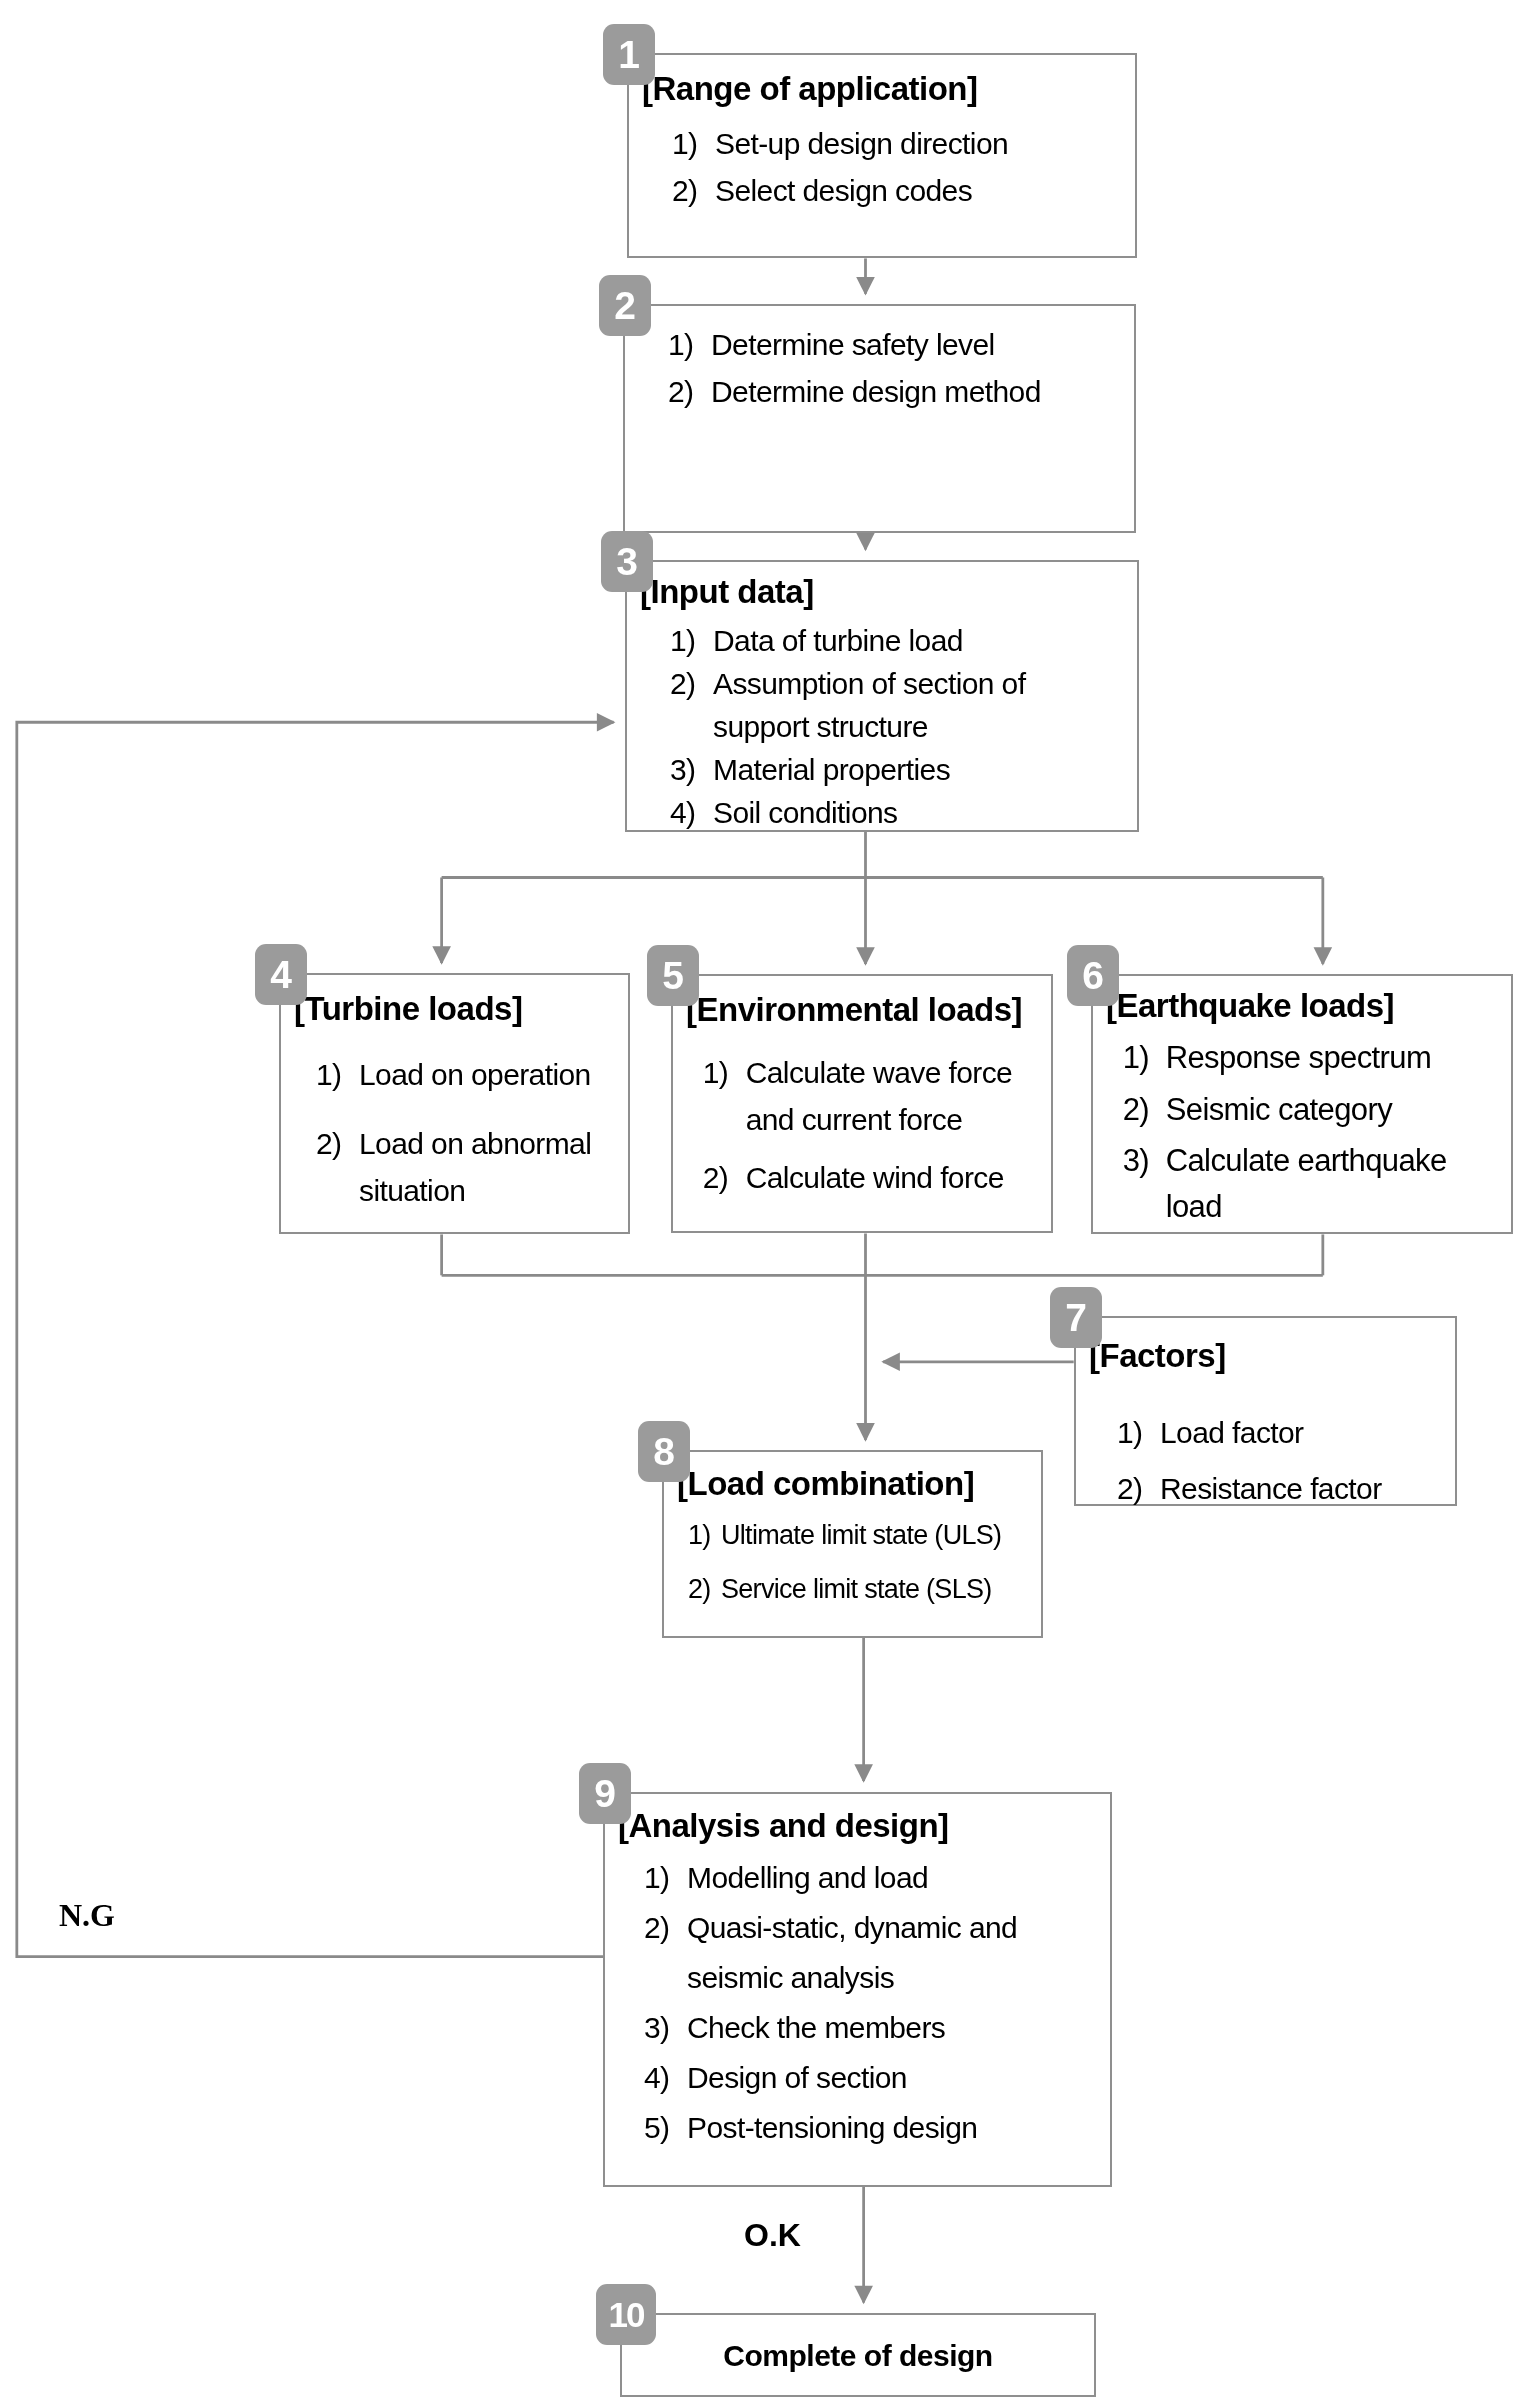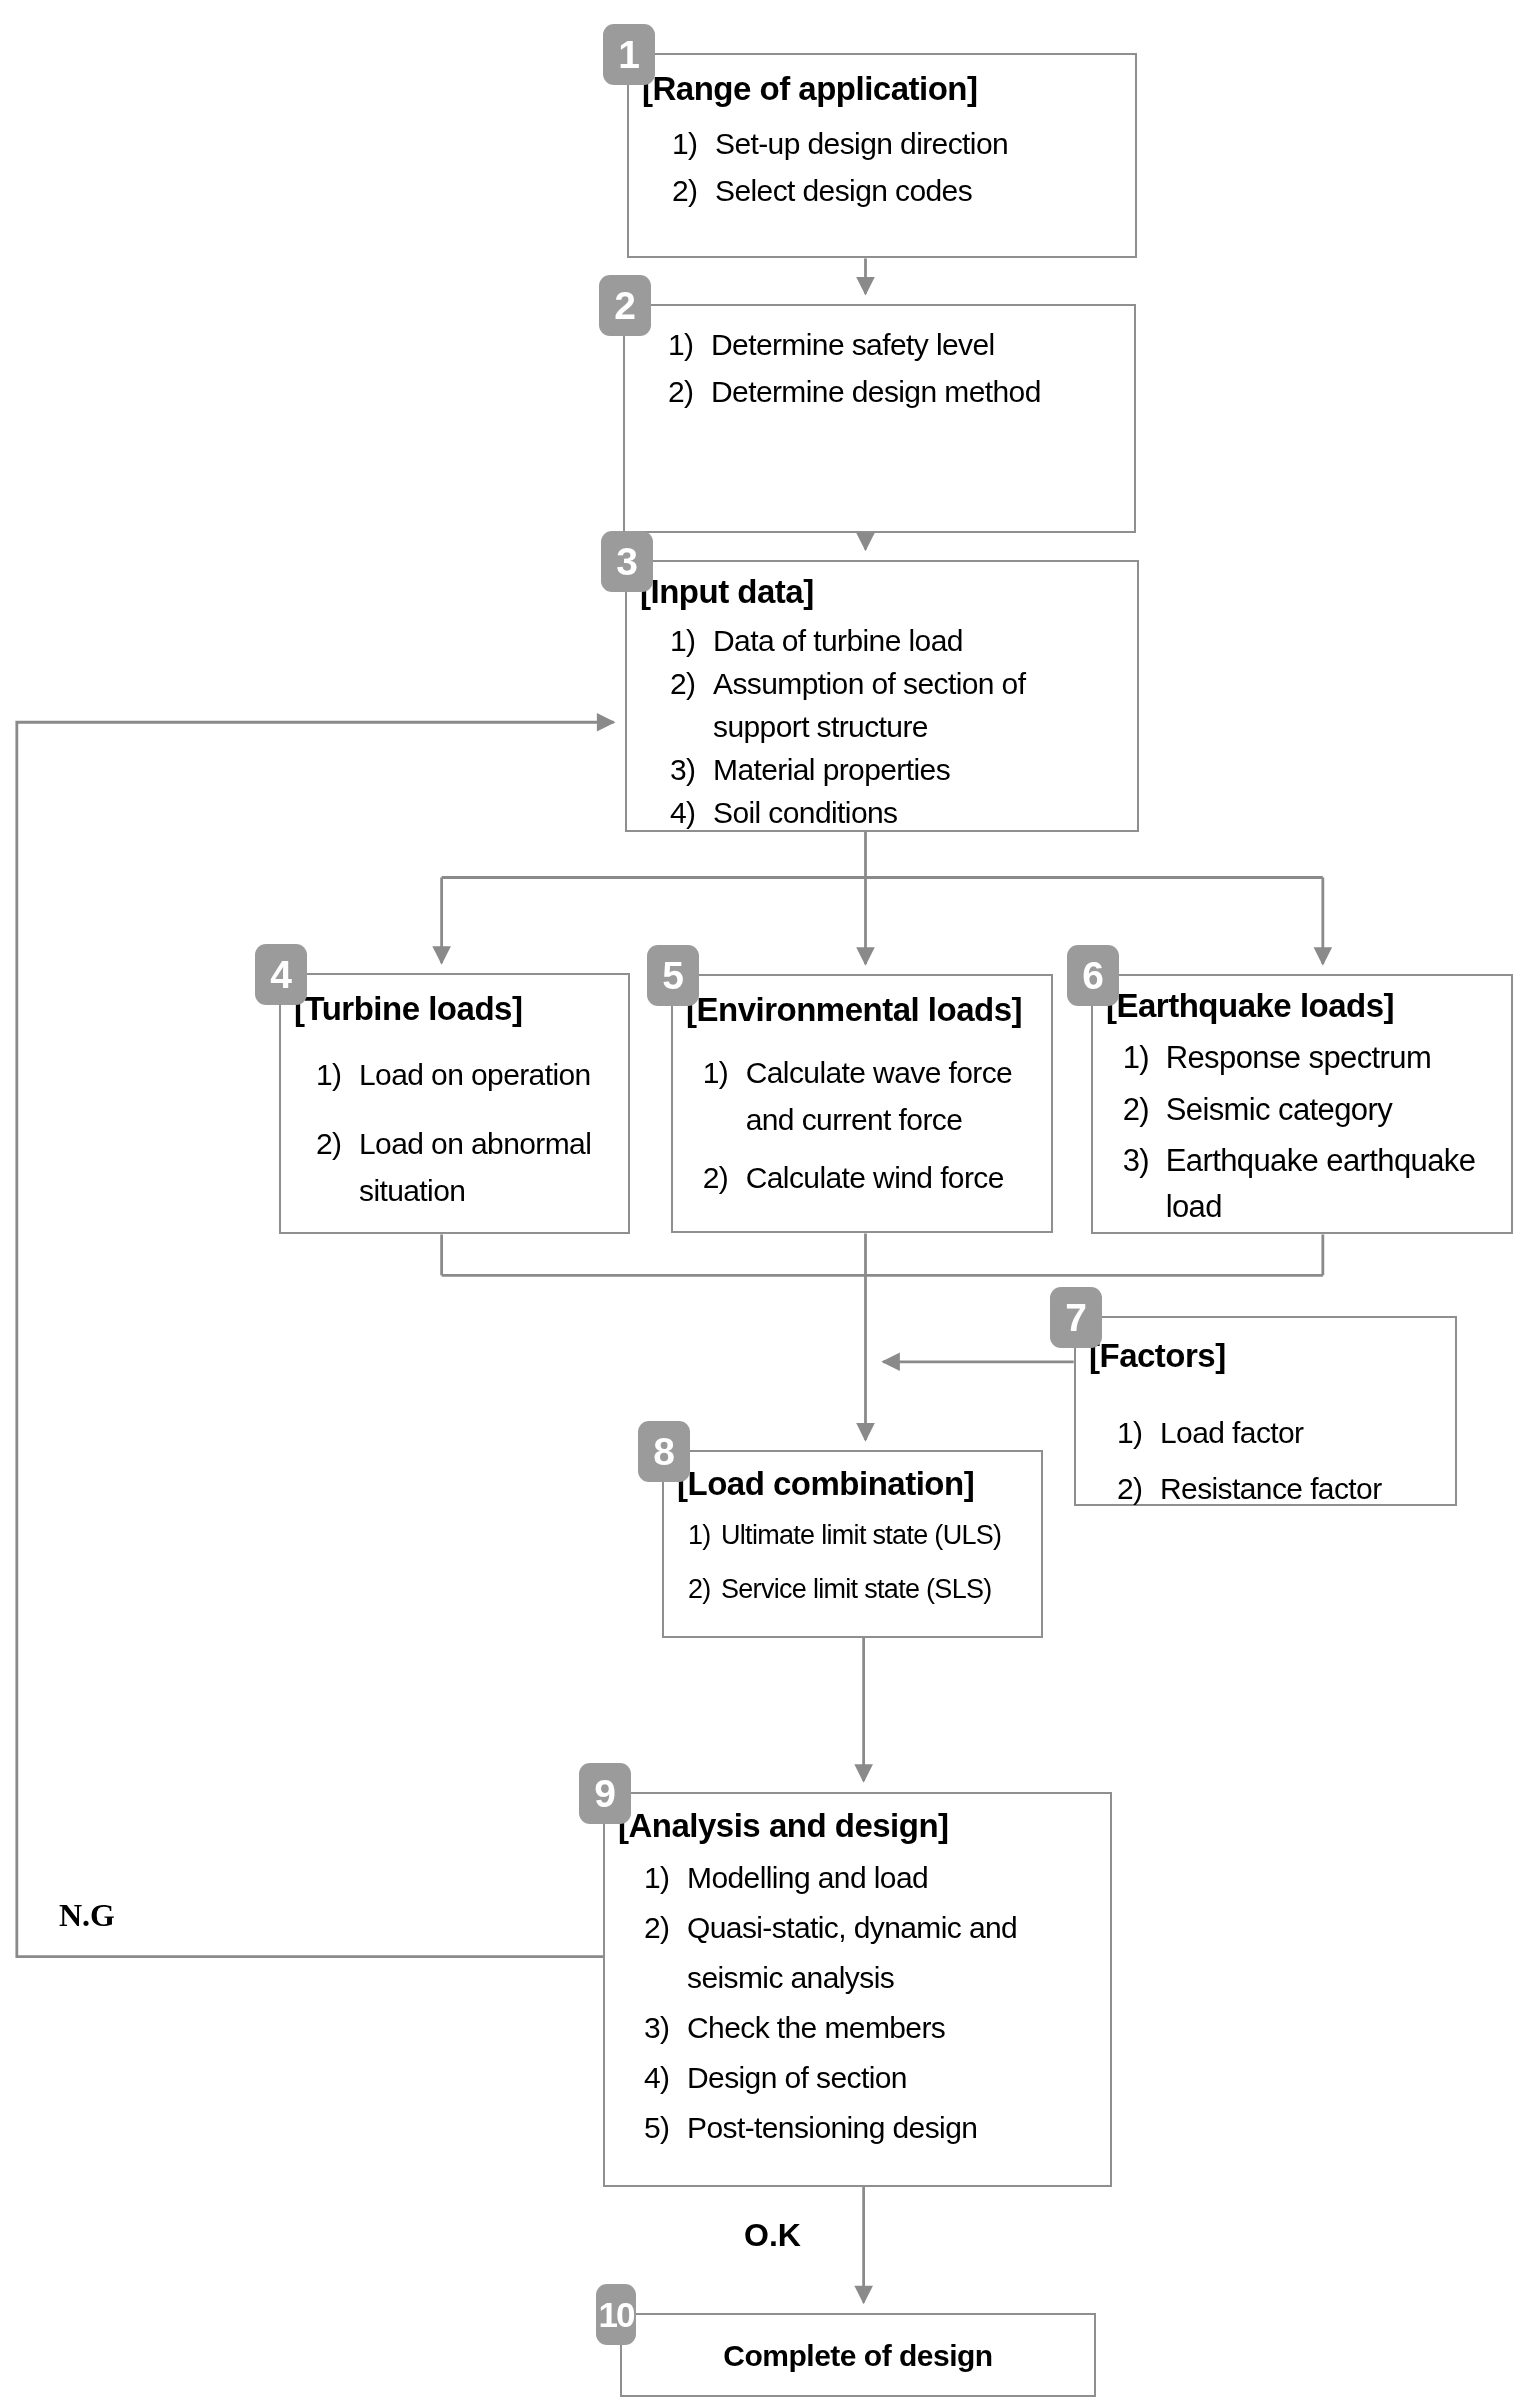--- a/index.html
+++ b/index.html
@@ -66,21 +66,21 @@
   #b8 .item .n{flex:0 0 33px;}
   #b8 .items{padding-left:11px;}
   #b8 .item + .item{margin-top:9.3px;}
   #b9{left:603px;top:1792px;width:509px;height:395px;padding-top:13px;}
   #b9 .title{margin-bottom:9.3px;}
   #b9 .item{line-height:50px;}
   #b9 .items{padding-left:26px;}
   #b10{left:620px;top:2313px;width:476px;height:84px;
        display:flex;align-items:center;justify-content:center;padding:0;}
   #b10 .title{margin:0;font-size:30px;}
-  #b10 .badge{width:40px;font-size:35px;letter-spacing:-1.9px;}
+  #b10 .badge{width:60px;font-size:35px;letter-spacing:-1.9px;}
   .flow-label{position:absolute;font-weight:bold;font-size:32px;letter-spacing:0;}
   #ng-label{left:59px;top:1897px;font-family:Liberation Serif, serif;}
   #ok-label{left:744px;top:2217px;}
 </style>
 </head>
 <body>
 
 <div id="stage">
 
   <svg id="wires" viewBox="0 0 1649 2583" xmlns="http://www.w3.org/2000/svg">
@@ -195,21 +195,21 @@
       <div class="item">
           <span class="n">1)</span>
           <span class="t">Response spectrum</span>
         </div>
       <div class="item">
           <span class="n">2)</span>
           <span class="t">Seismic category</span>
         </div>
       <div class="item">
           <span class="n">3)</span>
-          <span class="t">Earthquake earthquake load</span>
+          <span class="t">Calculate earthquake load</span>
         </div>
     </div>
   </div>
 
   <div class="box" id="b7">
     <div class="badge">7</div>
     <div class="title">[Factors]</div>
     <div class="items">
       <div class="item">
           <span class="n">1)</span>

